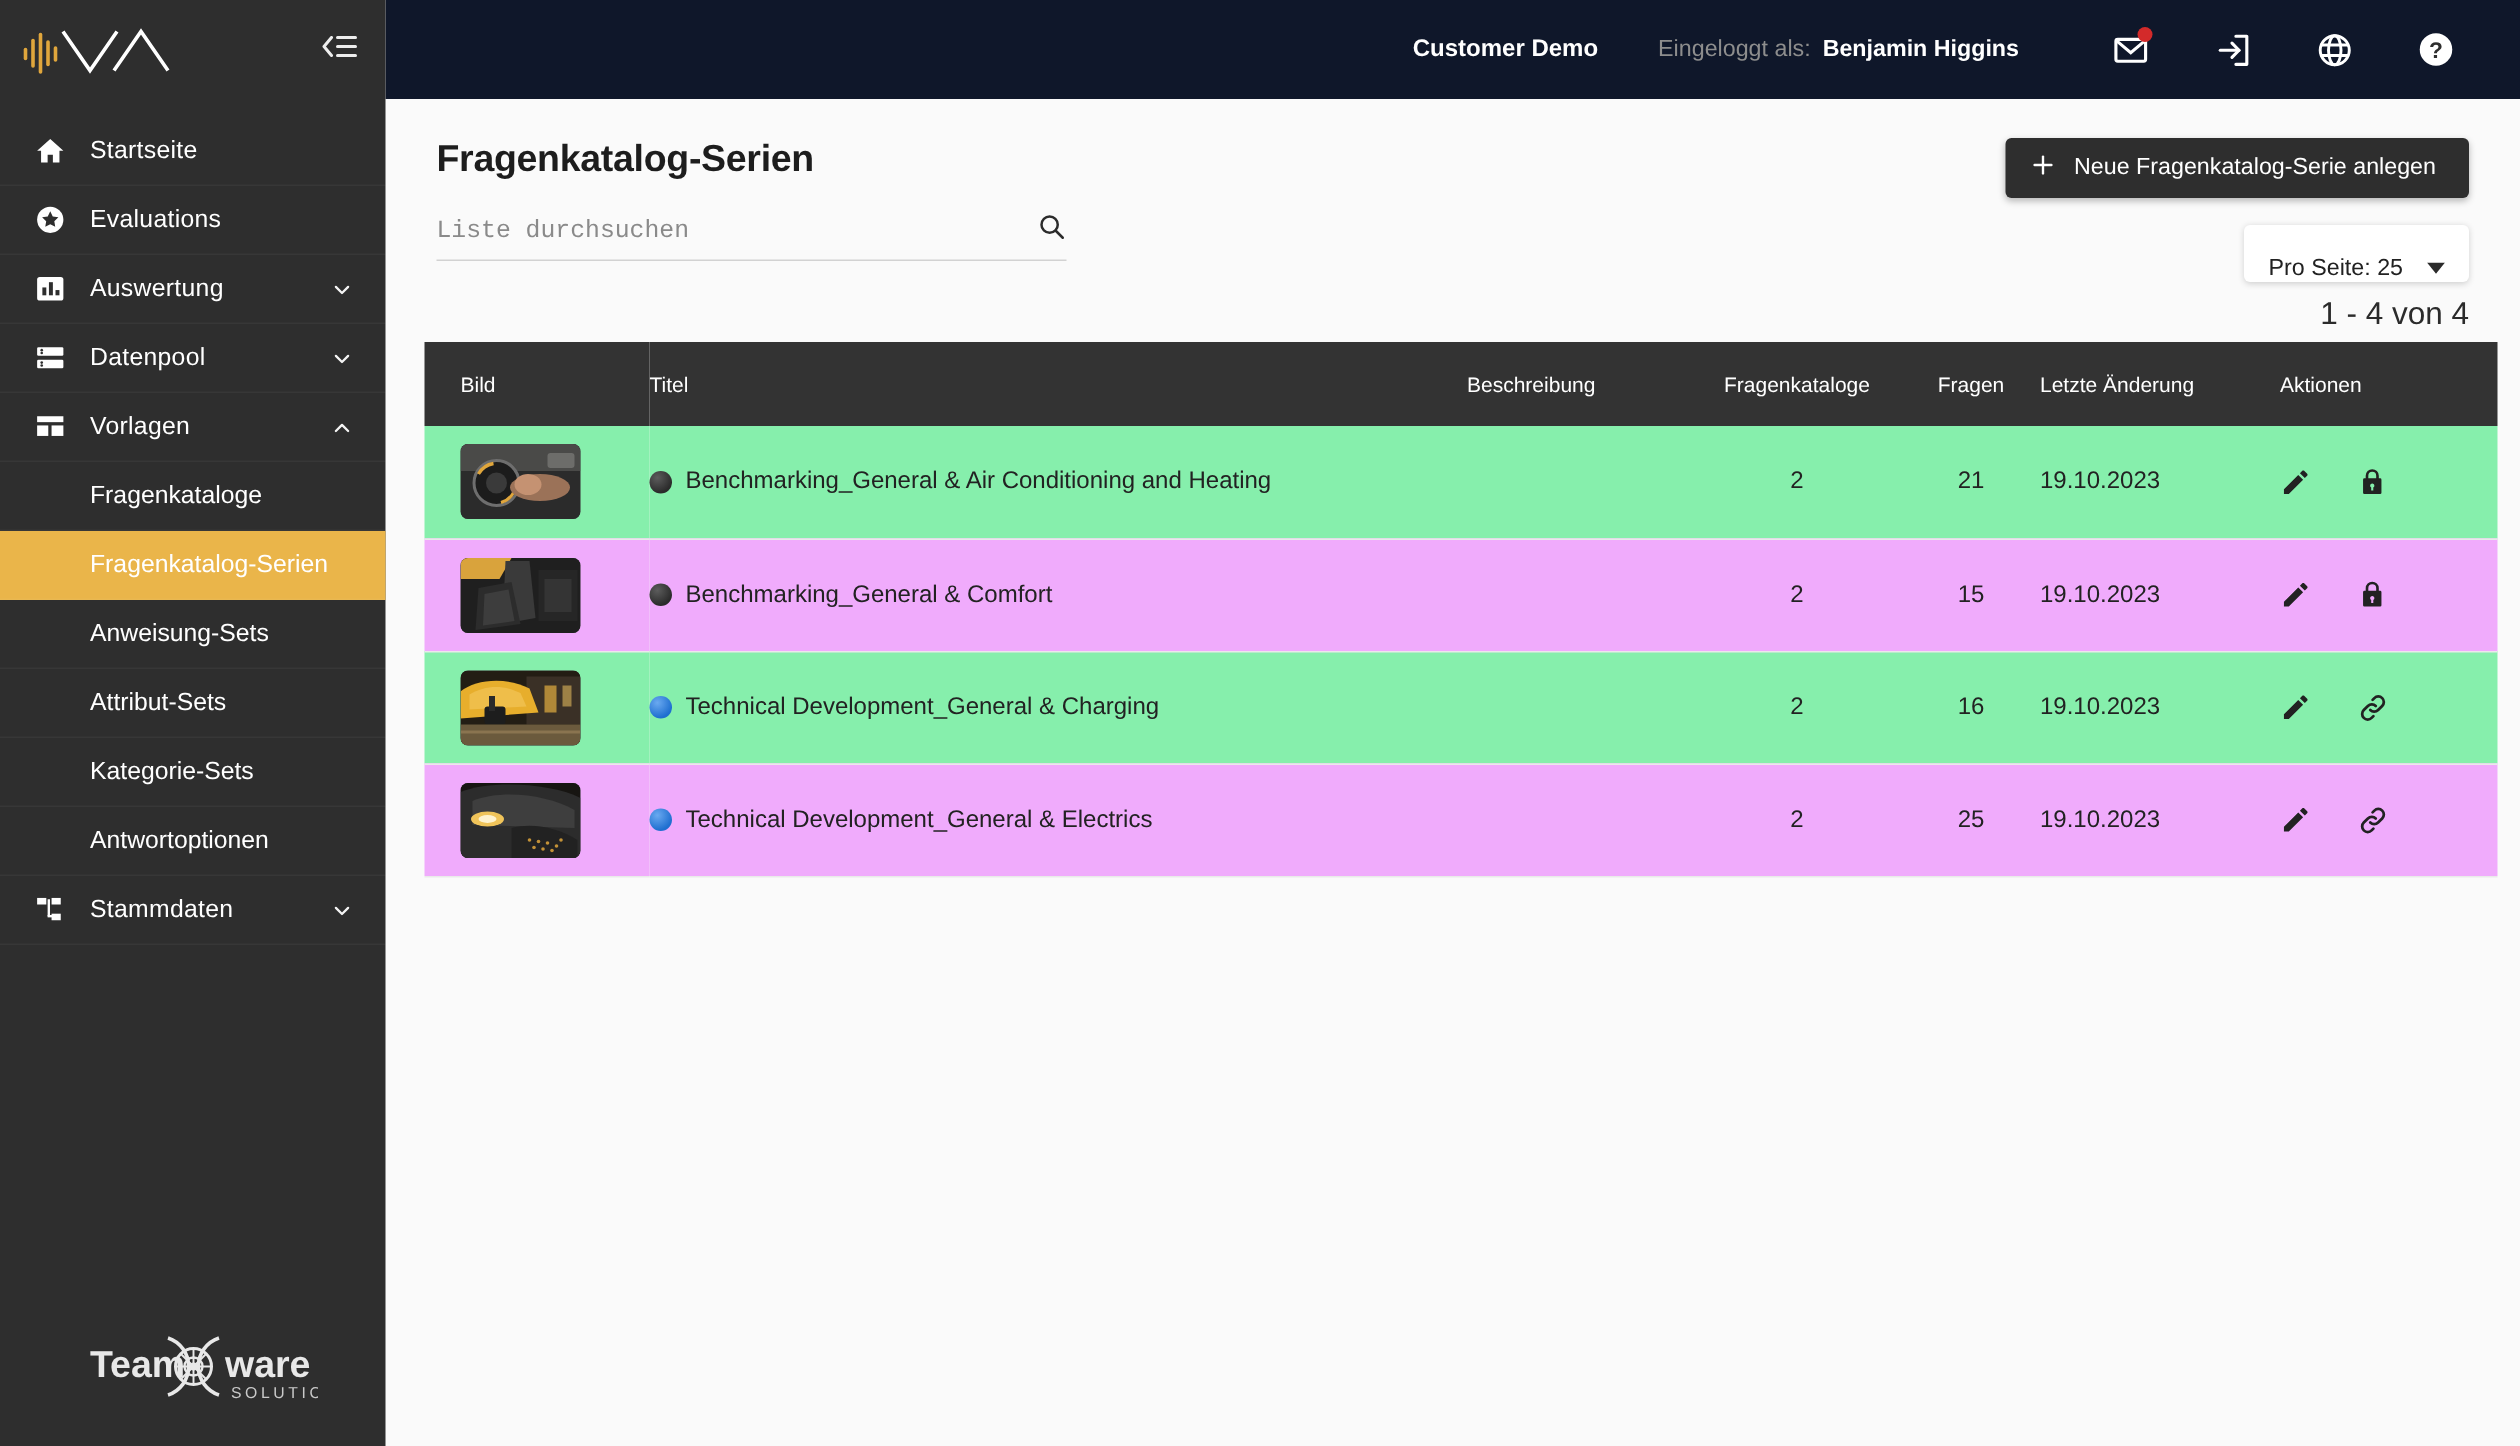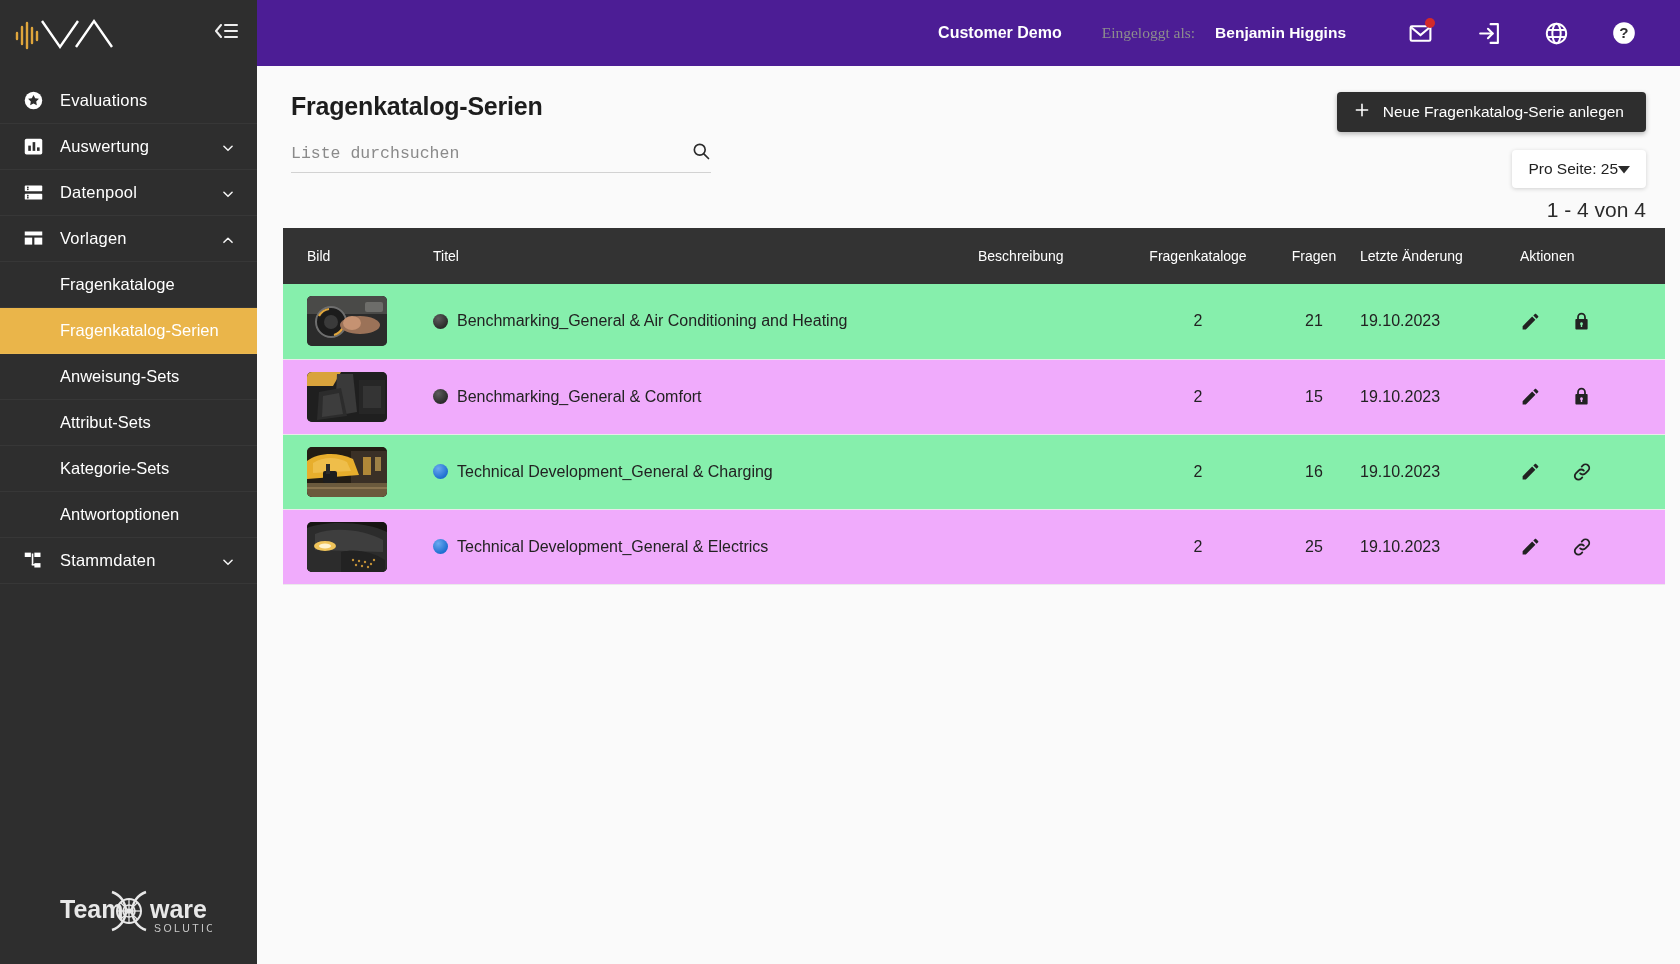--- a/index.html
+++ b/index.html
@@ -42,26 +42,26 @@
   }
   .sub-item.active { background: #eab54a; color: #fff; }
   .sidebar-footer {
     position: absolute; bottom: 24px; left: 0; right: 0;
     display: flex; justify-content: center; align-items: center;
   }
 
   
   .main { flex: 1; display: flex; flex-direction: column; background: #fafafa; min-width:0; }
   .topbar {
-    height: 66px; background: #4c1d95; color: #fff;
+    height: 66px; background: #0f172a; color: #fff;
     display: flex; align-items: center; justify-content: flex-end;
     padding-right: 34px; gap: 0;
   }
   .tenant { font-size: 16px; font-weight: bold; margin-right: 40px; }
-  .logged-label { font-size: 15.5px; color: #8d8d8d; margin-right: 20px; font-family: Liberation Serif, serif; }
+  .logged-label { font-size: 15.5px; color: #8d8d8d; margin-right: 8px; }
   .logged-user { font-size: 15.5px; font-weight: bold; color: #fff; margin-right: 28px; }
   .topicon {
     width: 44px; height: 44px; display: flex; align-items: center;
     justify-content: center; cursor: pointer; position: relative; margin-left: 24px;
   }
   .badge-dot {
     position: absolute; top: 7px; right: 7px;
     width: 10px; height: 10px; border-radius: 50%; background: #d32a2a;
   }
 
@@ -86,21 +86,21 @@
   .new-btn {
     background: #2e2e2e; color: #fff; border: none; border-radius: 4px;
     height: 40px; padding: 0 22px 0 16px; font-size: 15.5px;
     display: flex; align-items: center; gap: 12px; cursor: pointer;
     box-shadow: 0 2px 5px rgba(0,0,0,.28);
     font-family: "Liberation Sans", sans-serif;
     text-align: right;
   }
   .per-page {
     margin-top: 18px; background: #fff; border-radius: 4px;
-    height: 38px; padding: 0 16px; display: flex; align-items: center; gap: 0;
+    height: 38px; padding: 0 16px; display: flex; align-items: flex-end; gap: 16px;
     font-size: 15.5px; color: #222; cursor: pointer;
     box-shadow: 0 1px 4px rgba(0,0,0,.17);
   }
   .count-row {
     padding: 10px 34px 6px 34px; text-align: right;
     font-size: 21px; color: #2b2b2b;
   }
 
   .table-wrap { padding: 0 26px; }
   table { width: 100%; border-collapse: collapse; table-layout: fixed; }
@@ -161,20 +161,28 @@
           <polyline points="8,5 3,11 8,17" fill="none" stroke="#fff" stroke-width="2" stroke-linecap="round" stroke-linejoin="round"></polyline>
           <line x1="12" y1="5" x2="24" y2="5" stroke="#fff" stroke-width="2" stroke-linecap="round"></line>
           <line x1="12" y1="11" x2="24" y2="11" stroke="#fff" stroke-width="2" stroke-linecap="round"></line>
           <line x1="12" y1="17" x2="24" y2="17" stroke="#fff" stroke-width="2" stroke-linecap="round"></line>
         </svg>
       </div>
     </div>
 
     <nav class="nav">
 
+      <div class="nav-item">
+        <span class="ic">
+          <svg width="21" height="21" viewBox="0 0 24 24" fill="#fff">
+              <path d="M12 3 2 12h3v9h5v-6h4v6h5v-9h3z"></path>
+            </svg>
+        </span>
+        <span class="lbl">Startseite</span>
+      </div>
 
       <div class="nav-item">
         <span class="ic">
           <svg width="21" height="21" viewBox="0 0 24 24">
               <circle cx="12" cy="12" r="10" fill="#fff"></circle>
               <path d="M12 5.6l1.9 3.9 4.3.6-3.1 3 .7 4.3-3.8-2-3.8 2 .7-4.3-3.1-3 4.3-.6z" fill="#2e2e2e"></path>
             </svg>
         </span>
         <span class="lbl">Evaluations</span>
       </div>

